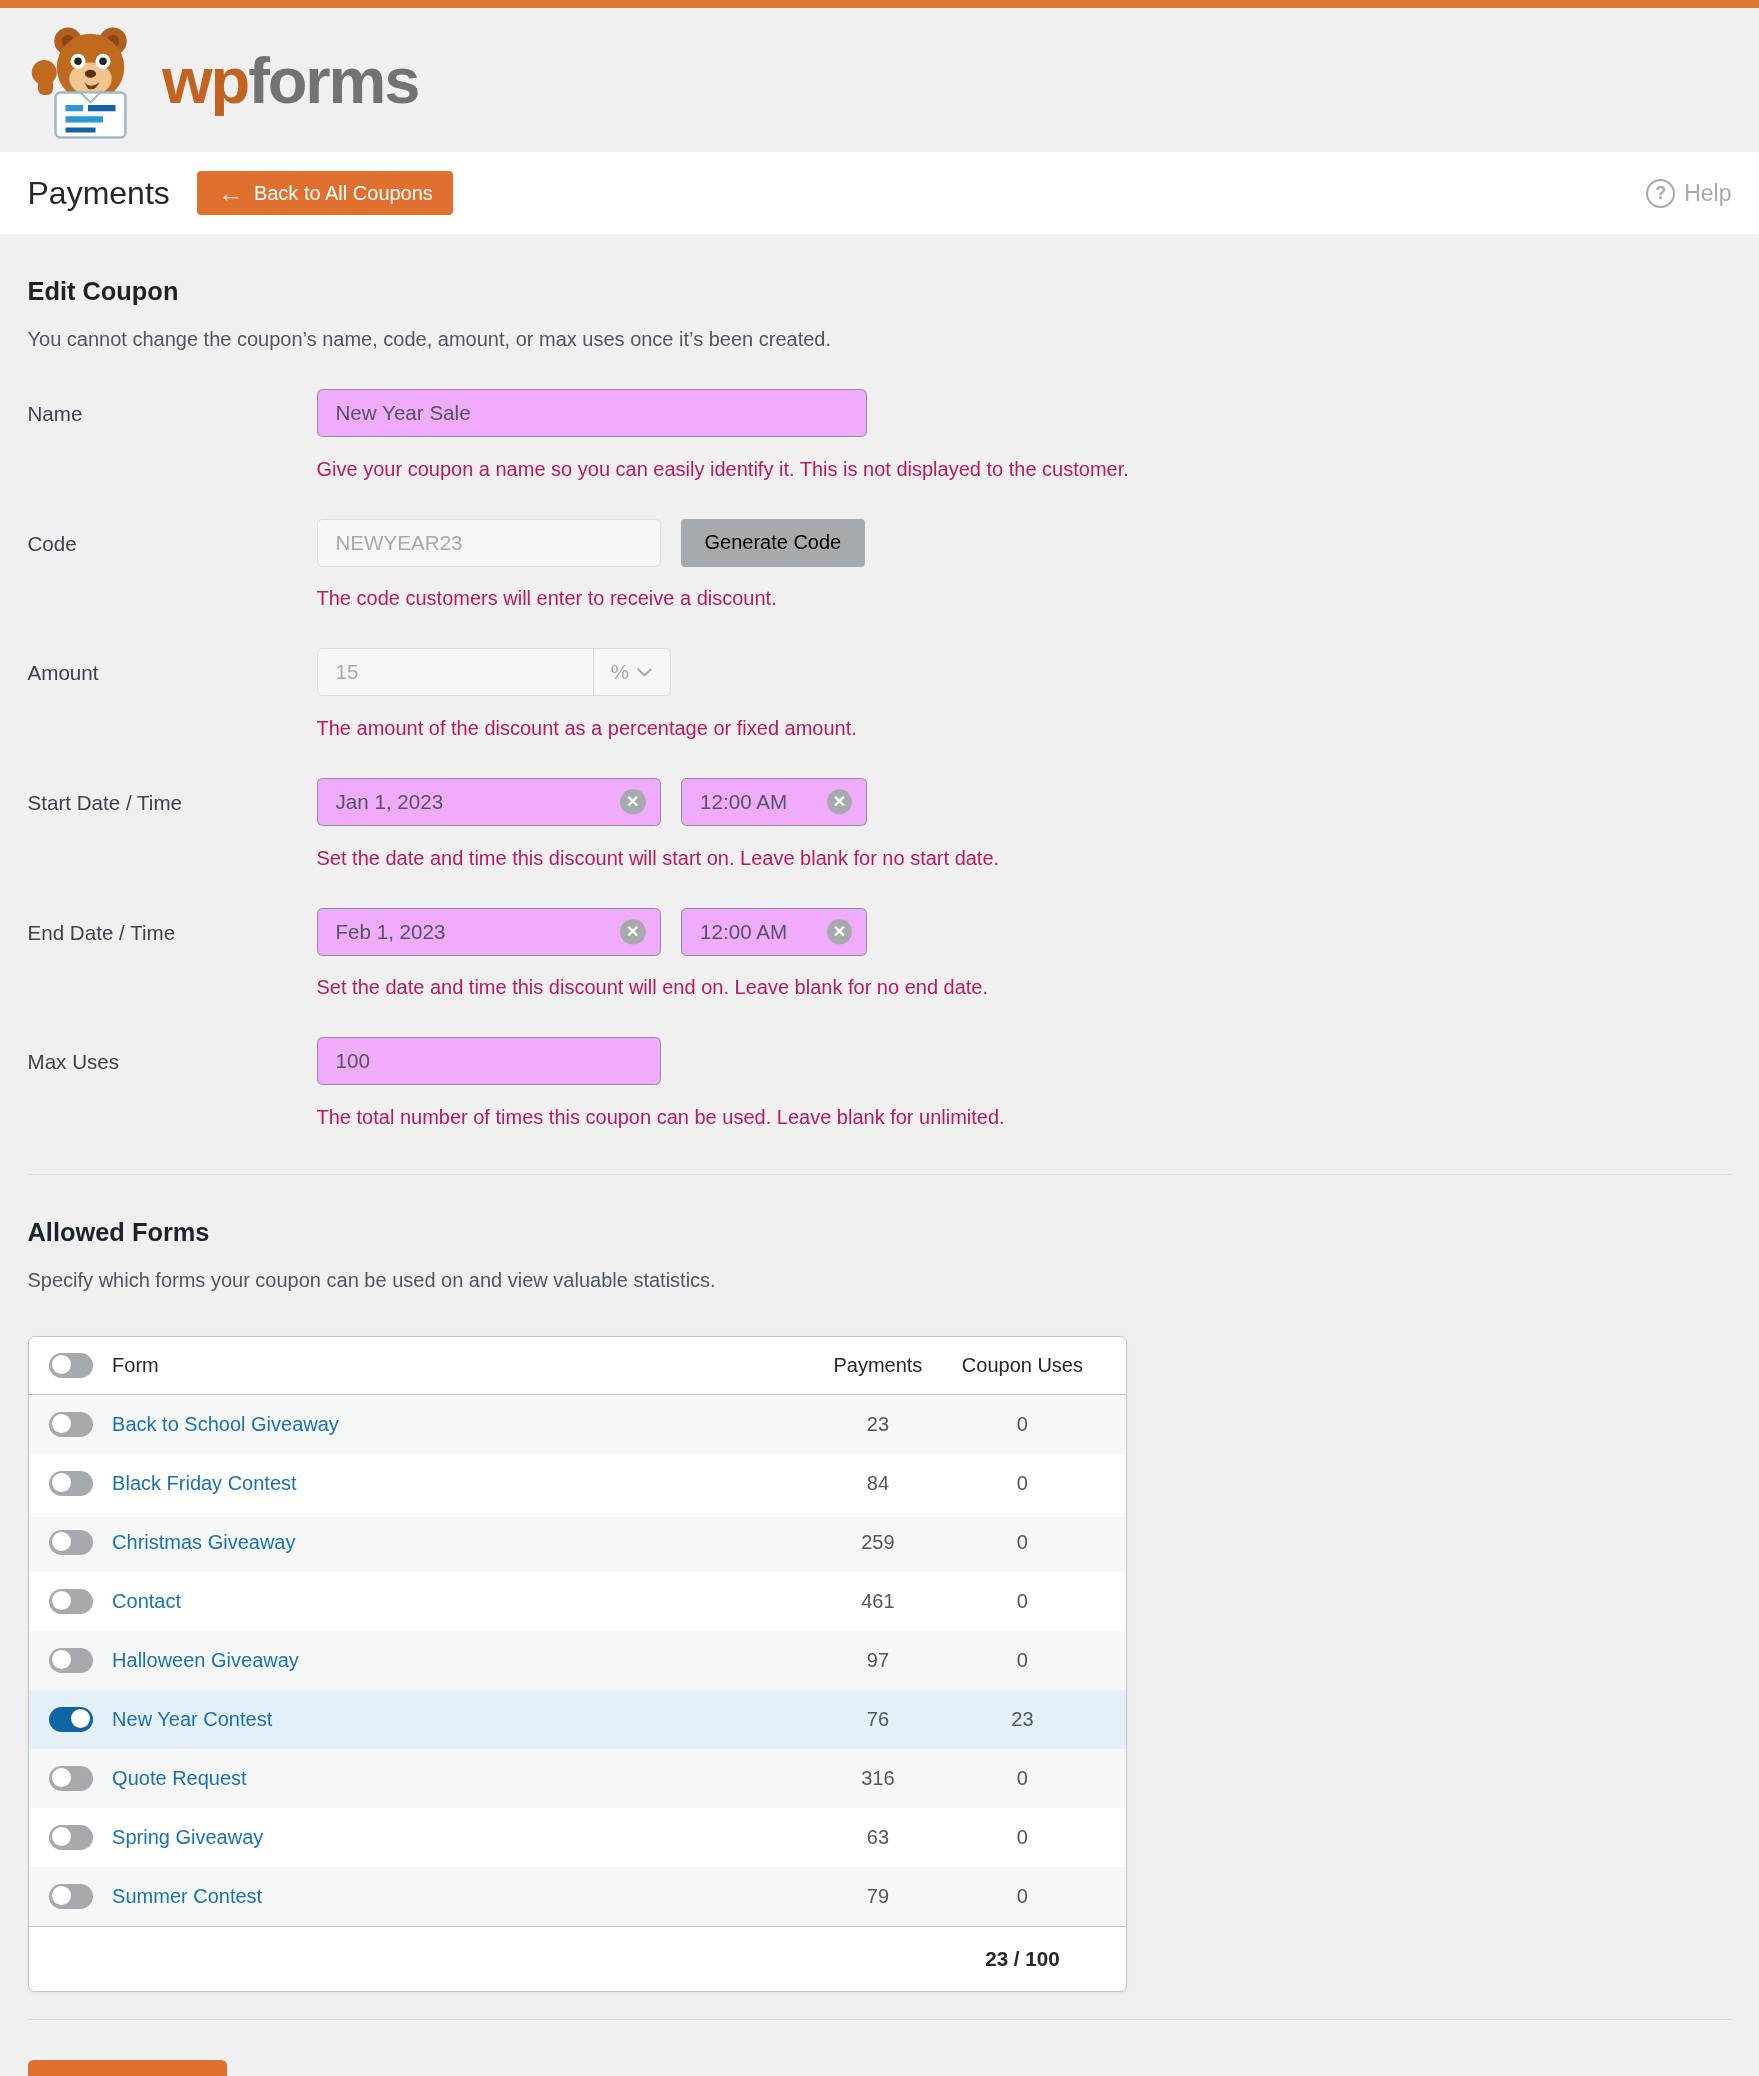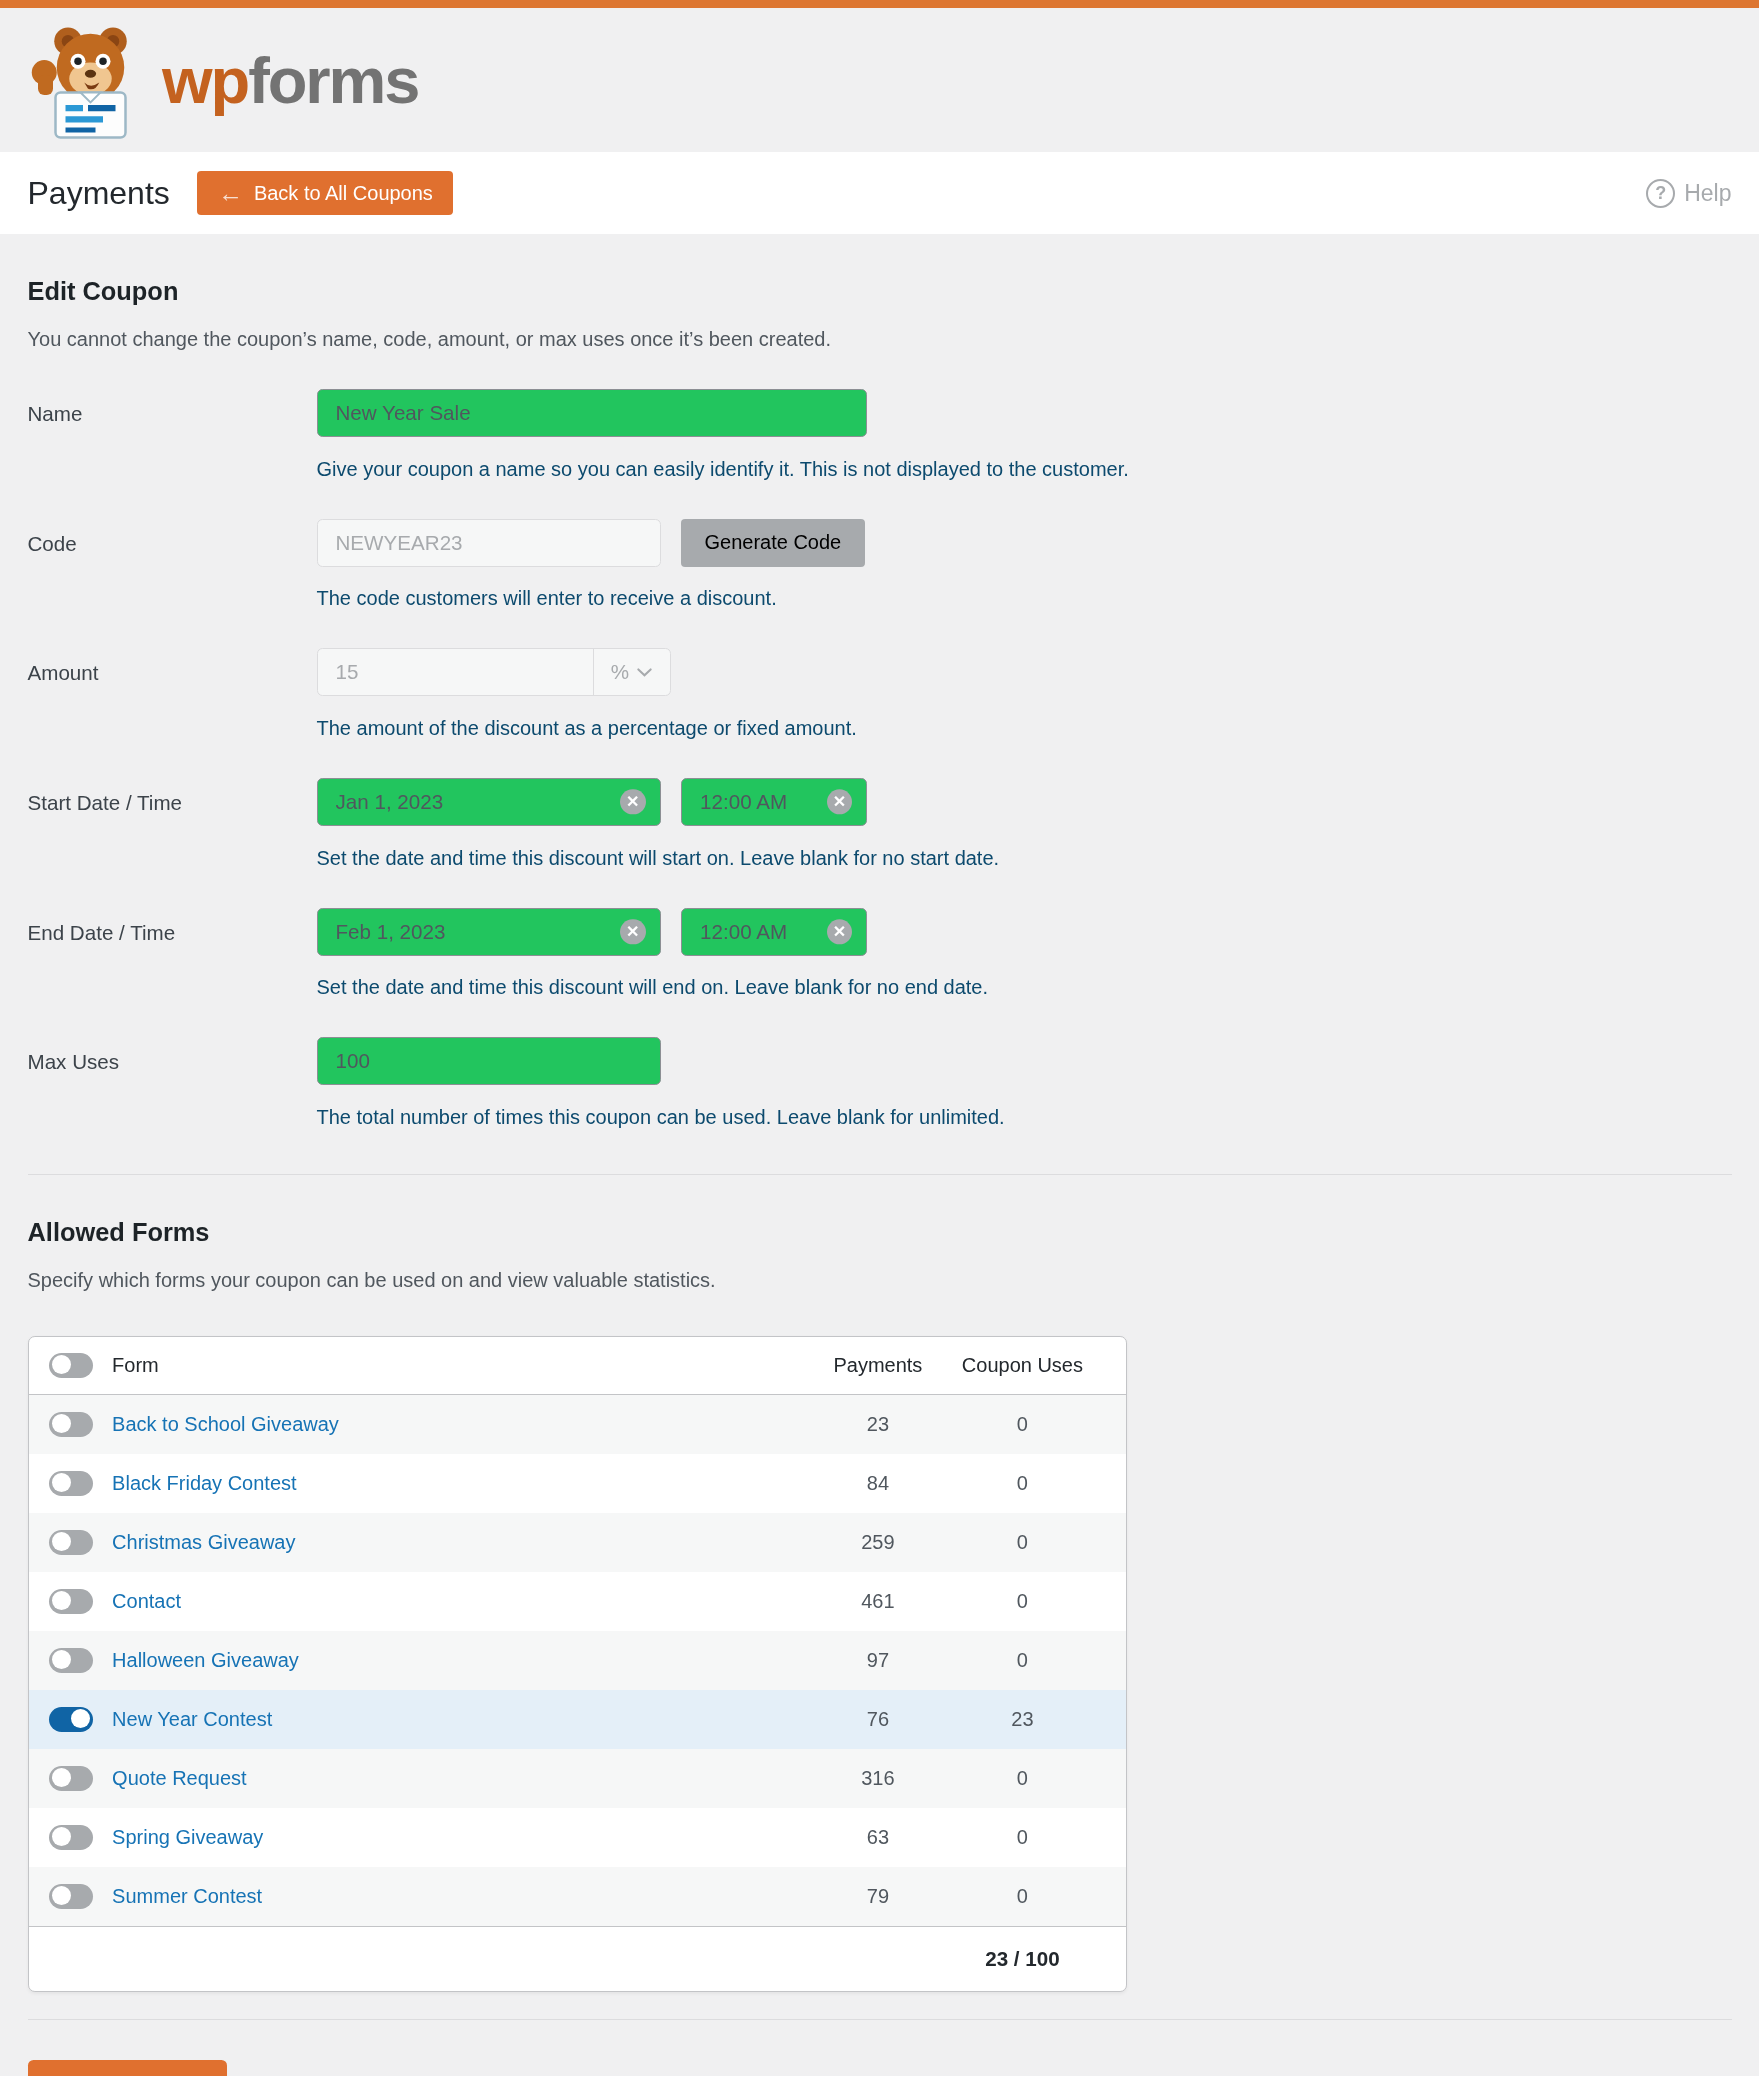--- a/index.html
+++ b/index.html
@@ -30,23 +30,23 @@
   .help-icon { width:29px; height:29px; border-radius:50%; border:2.1px solid #a7aaad; display:flex;
     align-items:center; justify-content:center; font-size:18px; font-weight:bold; margin-right:9px; }
 
   
   .content { padding:0 27.5px; }
   .section-title { font-size:25.4px; font-weight:bold; color:#1d2327; padding-top:43px; }
   .section-desc { font-size:20px; color:#50575e; margin-top:22px; }
 
   .field { display:flex; margin-top:38px; }
   .field-label { width:289px; flex:none; font-size:20.6px; font-weight:normal; color:#3c434a; padding-top:13px; }
-  .helper { font-size:20px; color:#0c4a6e; margin-top:20.6px; }
-
-  .text-input { height:48px; border:1.4px solid #8c8f94; border-radius:5.5px; background:#22c55e;
+  .helper { font-size:20px; color:#be185d; margin-top:20.6px; }
+
+  .text-input { height:48px; border:1.4px solid #8c8f94; border-radius:5.5px; background:#f0abfc;
     font-size:20.6px; color:#50575e; padding:0 18px; font-family:inherit; outline:none; }
   .w-name { width:550px; }
   .w-code { width:344px; }
   .w-date { width:344px; padding-right:58px; }
   .w-time { width:186px; padding-right:54px; }
   .w-max  { width:344px; }
   .disabled { background:#f6f7f7; border-color:#dcdcde; color:#a7aaad; }
 
   .inline { display:flex; align-items:center; }
   .generate-btn { margin-left:20.6px; height:48px; padding:0 23.4px; background:#a7aaad; color:#000000;

